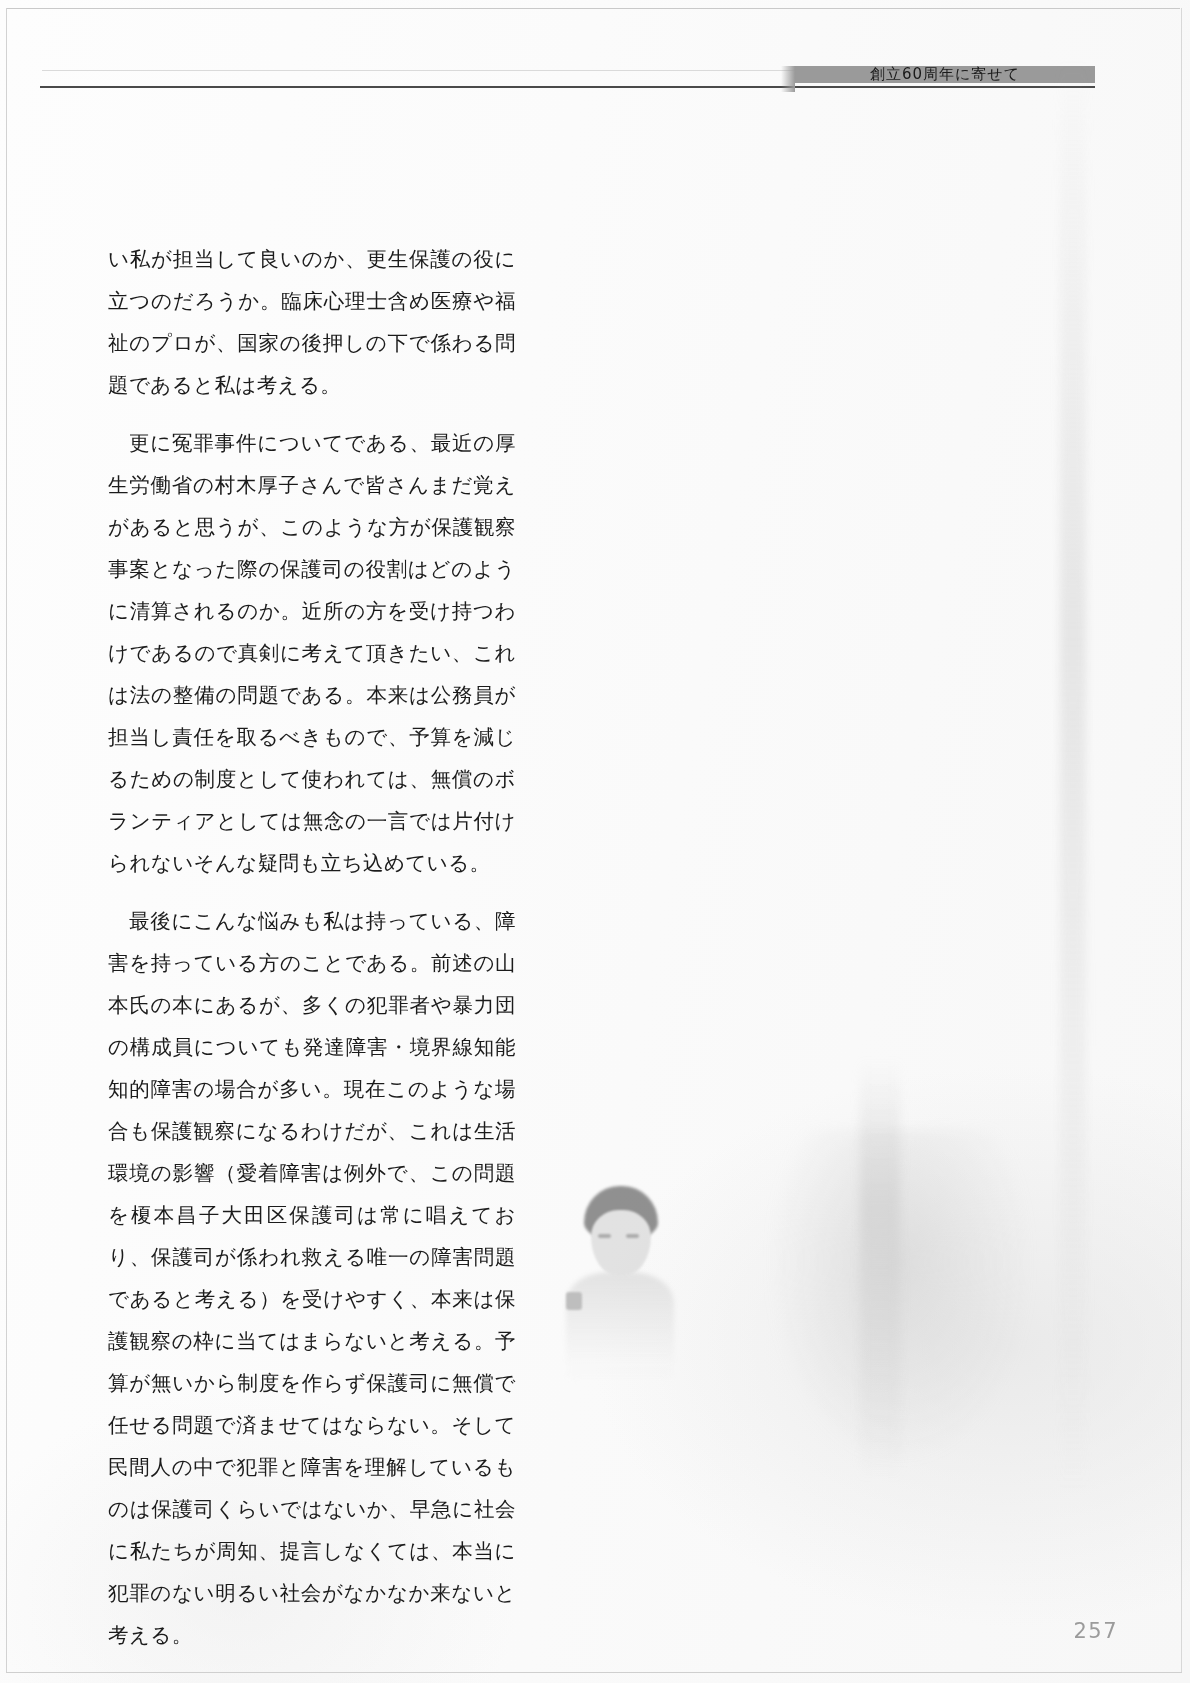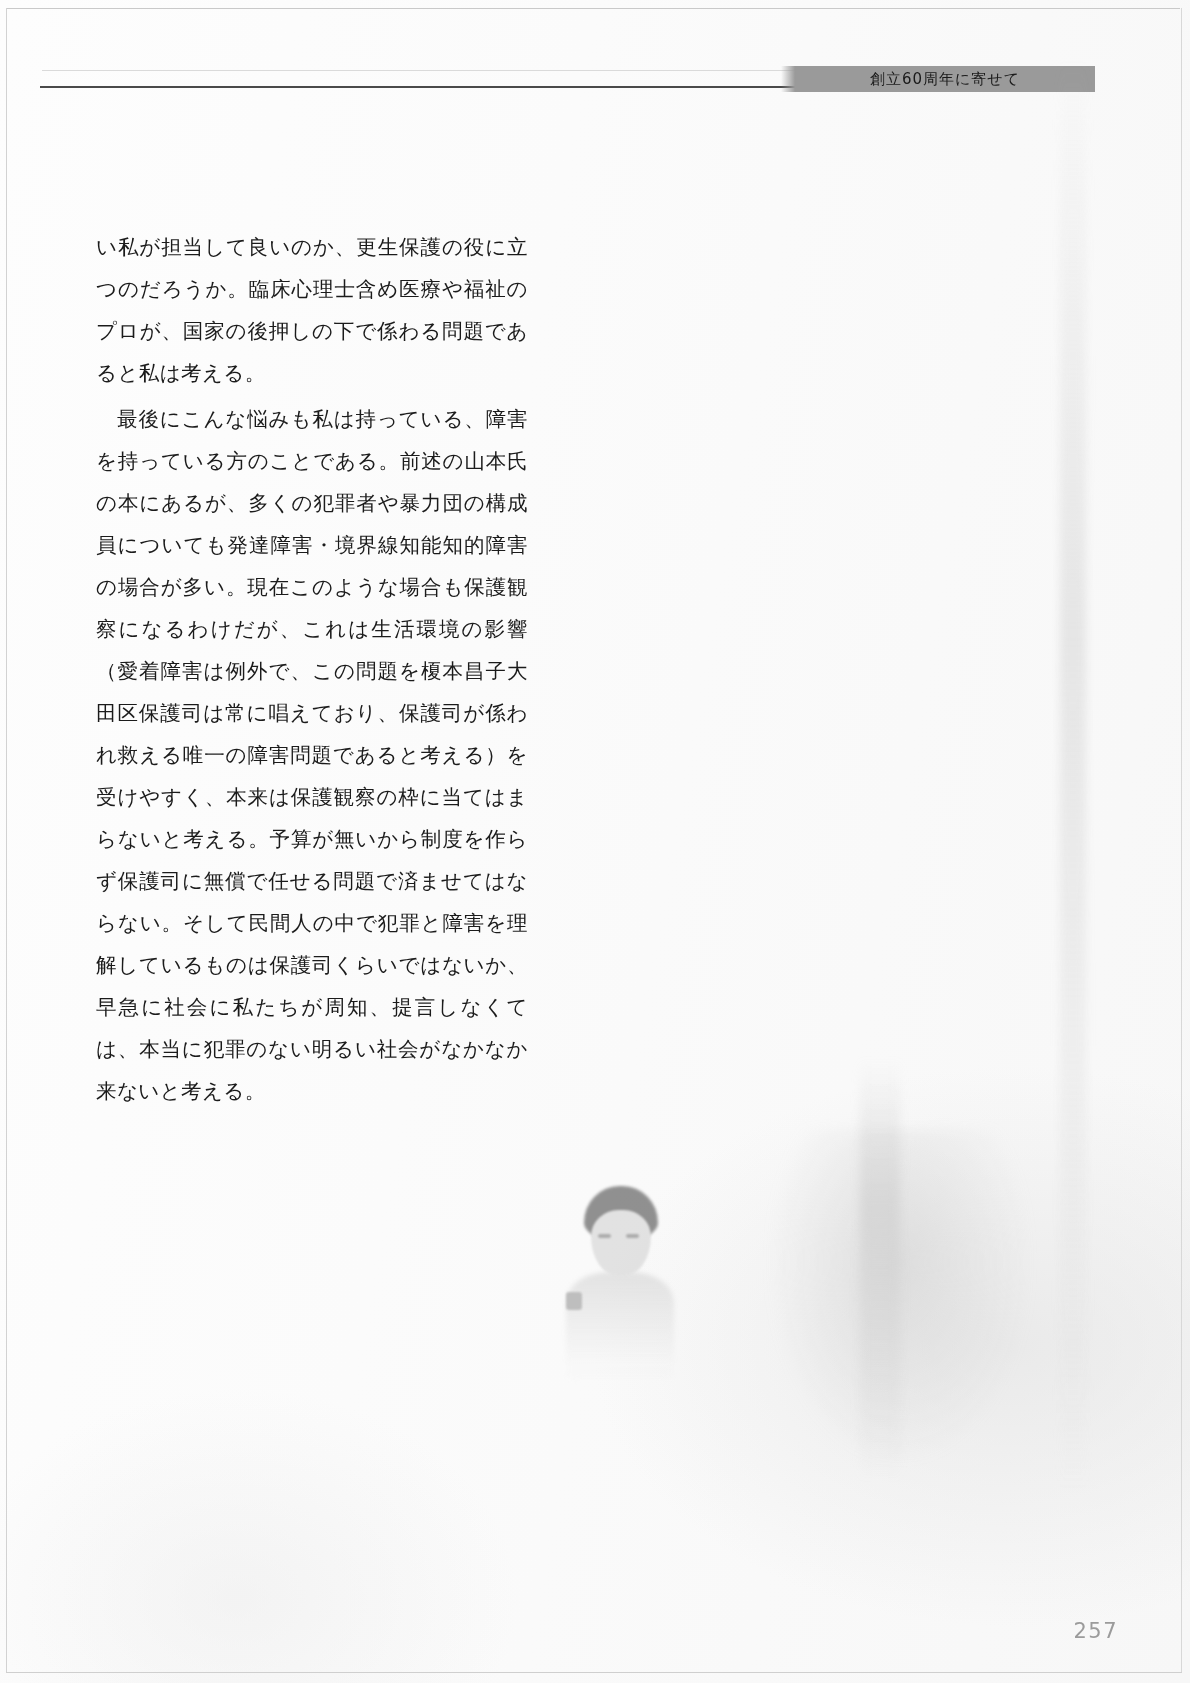--- a/index.html
+++ b/index.html
@@ -68,21 +68,21 @@
     height: 1px;
     background: #dadada;
   }
 
   
   .running-head {
     position: absolute;
     top: 66px;
     right: 95px;
     width: 300px;
-    height: 26px;
+    height: 17px;
     background: #9a9a9a;
     display: flex;
     align-items: center;
     justify-content: center;
   }
   .running-head::after {
     content: "";
     position: absolute;
     left: -14px;
     top: 0;
@@ -104,21 +104,21 @@
     top: 222px;
     left: 92px;
     width: 440px;
   }
   .para {
     font-family: Liberation Serif, serif;
     font-size: 20.5px;
     line-height: 42px;
     color: #1b1b1b;
     text-align: justify;
-    margin: 4px;
+    margin: 16px;
     letter-spacing: 0.4px;
   }
   .para.indent {
     text-indent: 21px;
   }
 
   
   .portrait {
     position: absolute;
     left: 560px;
@@ -225,20 +225,21 @@
 
   <div class="header-rule-thin"></div>
   <div class="header-rule"></div>
 
   <div class="running-head">
     <span class="running-head-text">創立60周年に寄せて</span>
   </div>
 
   <div class="body-col">
     <p class="para">い私が担当して良いのか、更生保護の役に立つのだろうか。臨床心理士含め医療や福祉のプロが、国家の後押しの下で係わる問題であると私は考える。</p>
+    <p class="para indent">更に冤罪事件についてである、最近の厚生労働省の村木厚子さんで皆さんまだ覚えがあると思うが、このような方が保護観察事案となった際の保護司の役割はどのように清算されるのか。近所の方を受け持つわけであるので真剣に考えて頂きたい、これは法の整備の問題である。本来は公務員が担当し責任を取るべきもので、予算を減じるための制度として使われては、無償のボランティアとしては無念の一言では片付けられないそんな疑問も立ち込めている。</p>
     <p class="para indent">最後にこんな悩みも私は持っている、障害を持っている方のことである。前述の山本氏の本にあるが、多くの犯罪者や暴力団の構成員についても発達障害・境界線知能知的障害の場合が多い。現在このような場合も保護観察になるわけだが、これは生活環境の影響（愛着障害は例外で、この問題を榎本昌子大田区保護司は常に唱えており、保護司が係われ救える唯一の障害問題であると考える）を受けやすく、本来は保護観察の枠に当てはまらないと考える。予算が無いから制度を作らず保護司に無償で任せる問題で済ませてはならない。そして民間人の中で犯罪と障害を理解しているものは保護司くらいではないか、早急に社会に私たちが周知、提言しなくては、本当に犯罪のない明るい社会がなかなか来ないと考える。</p>
   </div>
 
   <div class="smudge-c"></div>
   <div class="smudge-a"></div>
   <div class="smudge-b"></div>
 
   <div class="portrait">
     <div class="body"></div>
     <div class="badge"></div>

